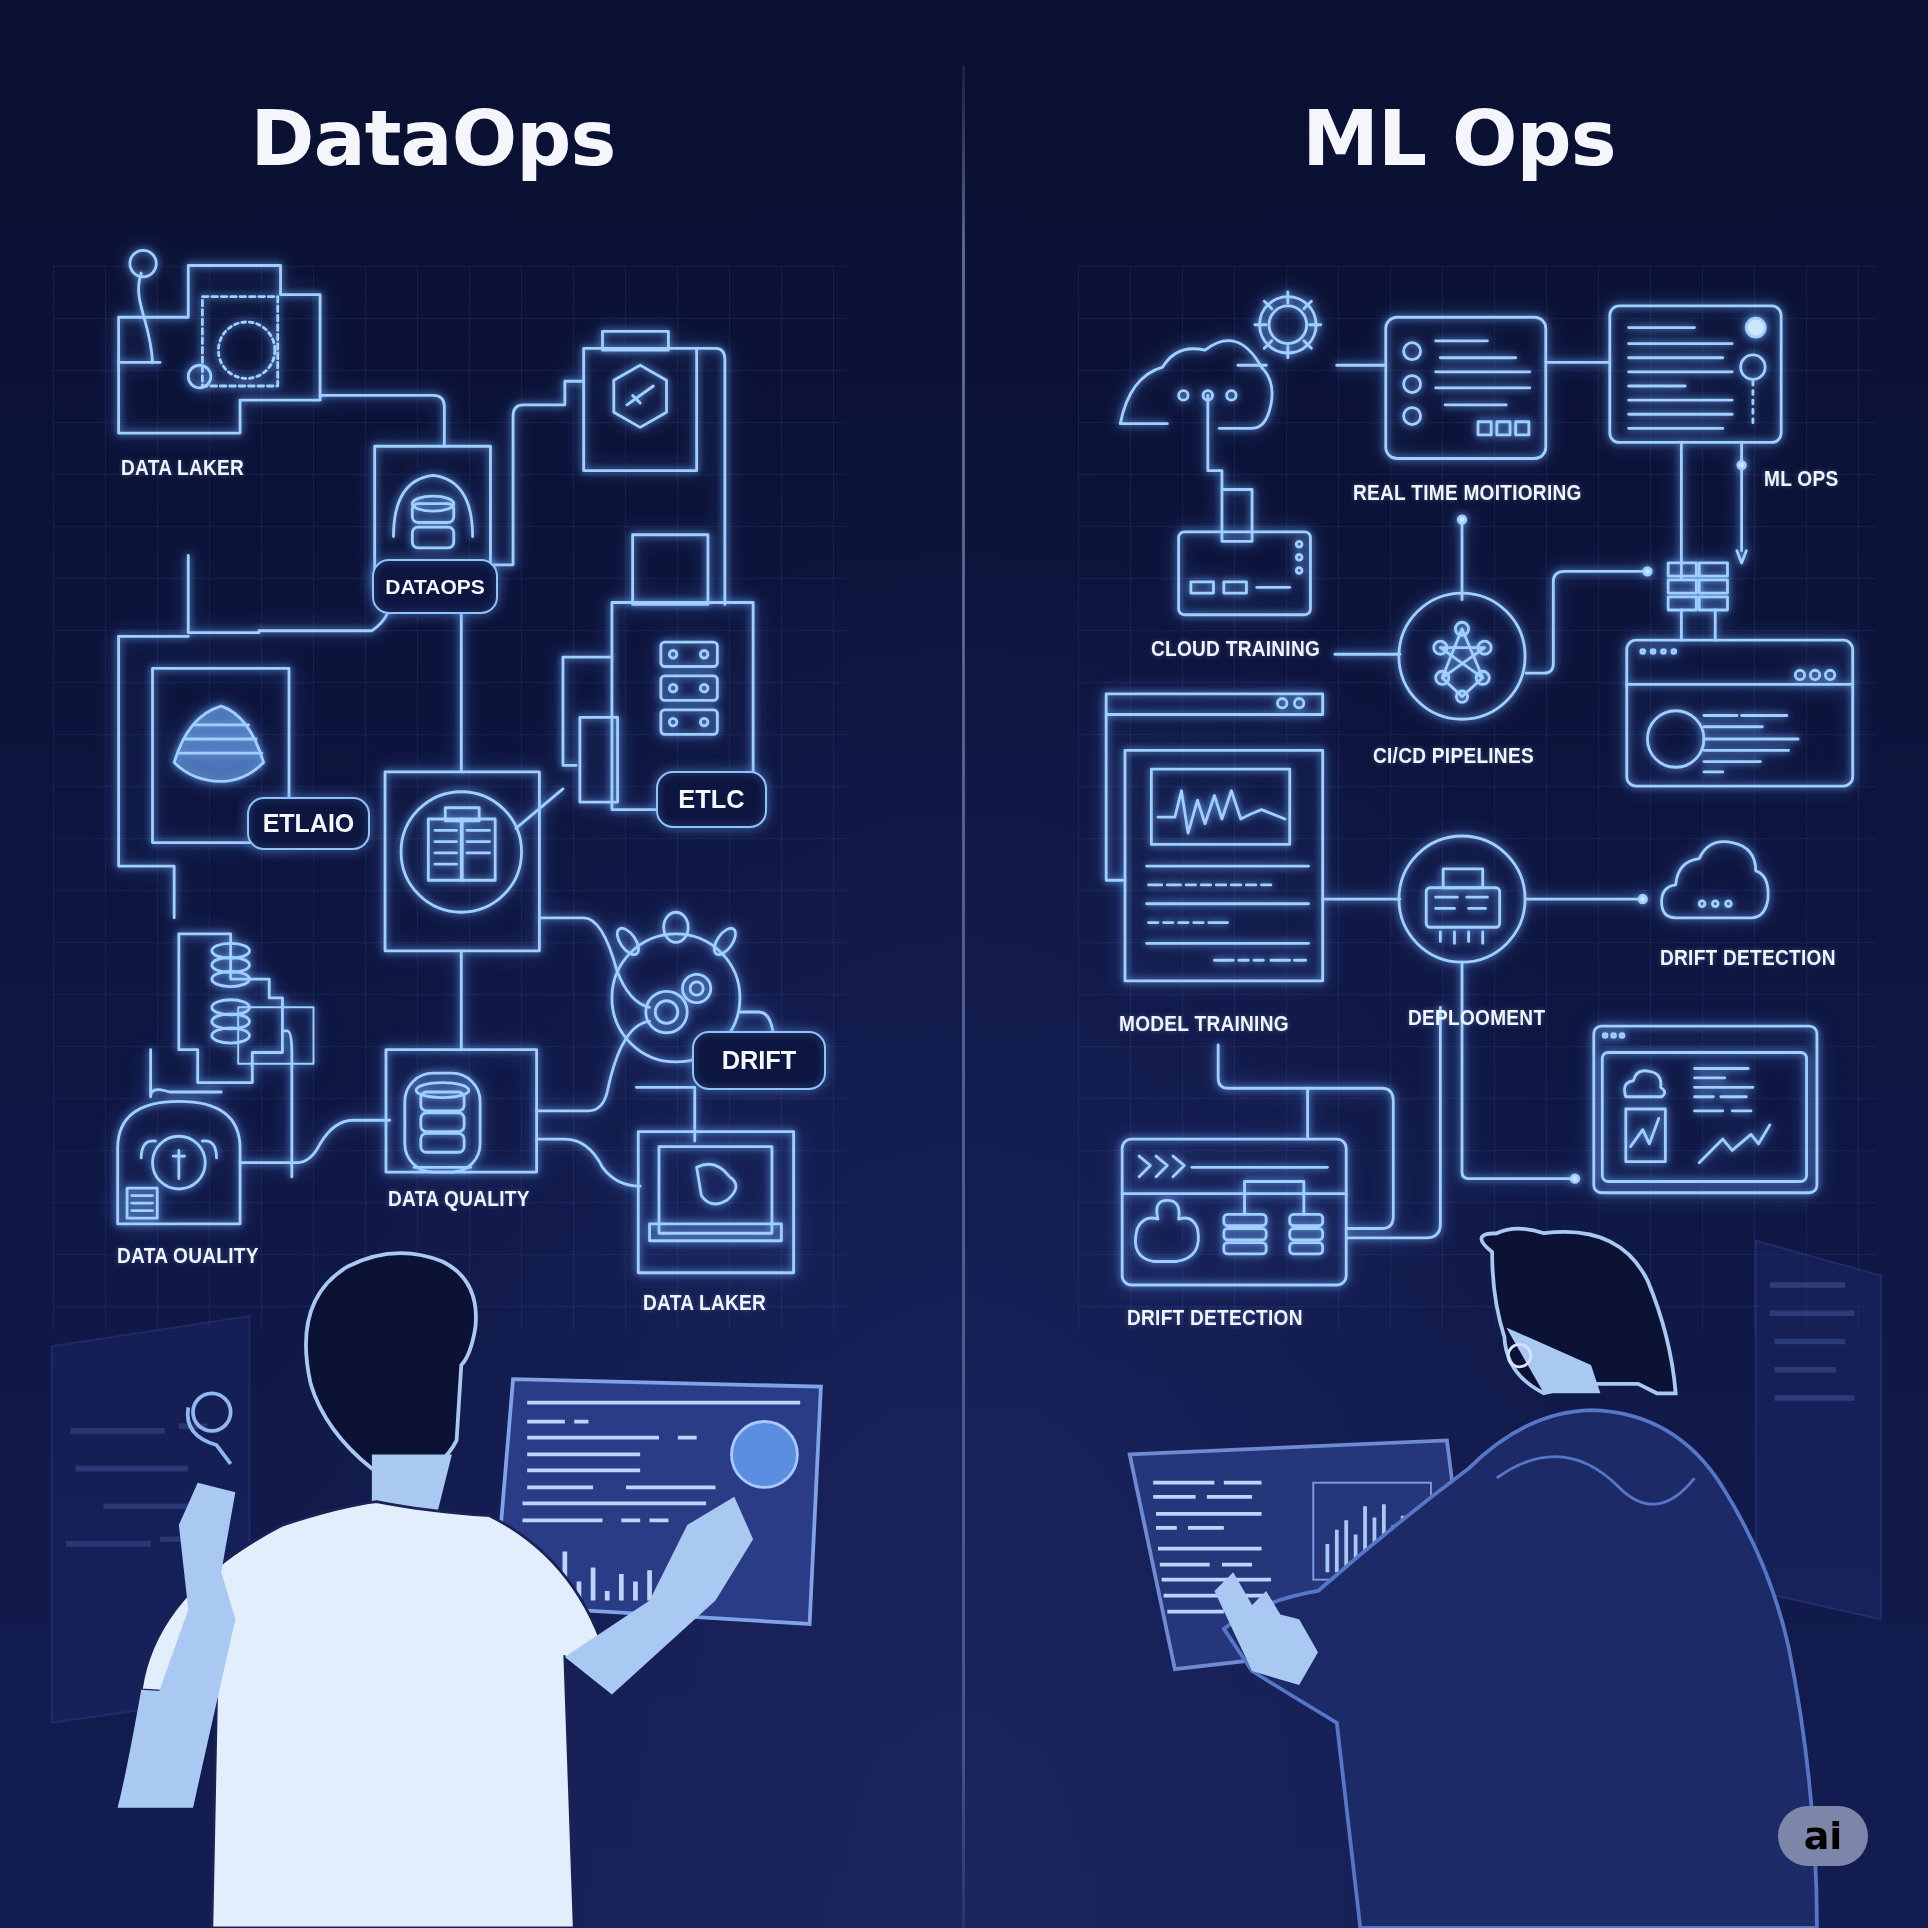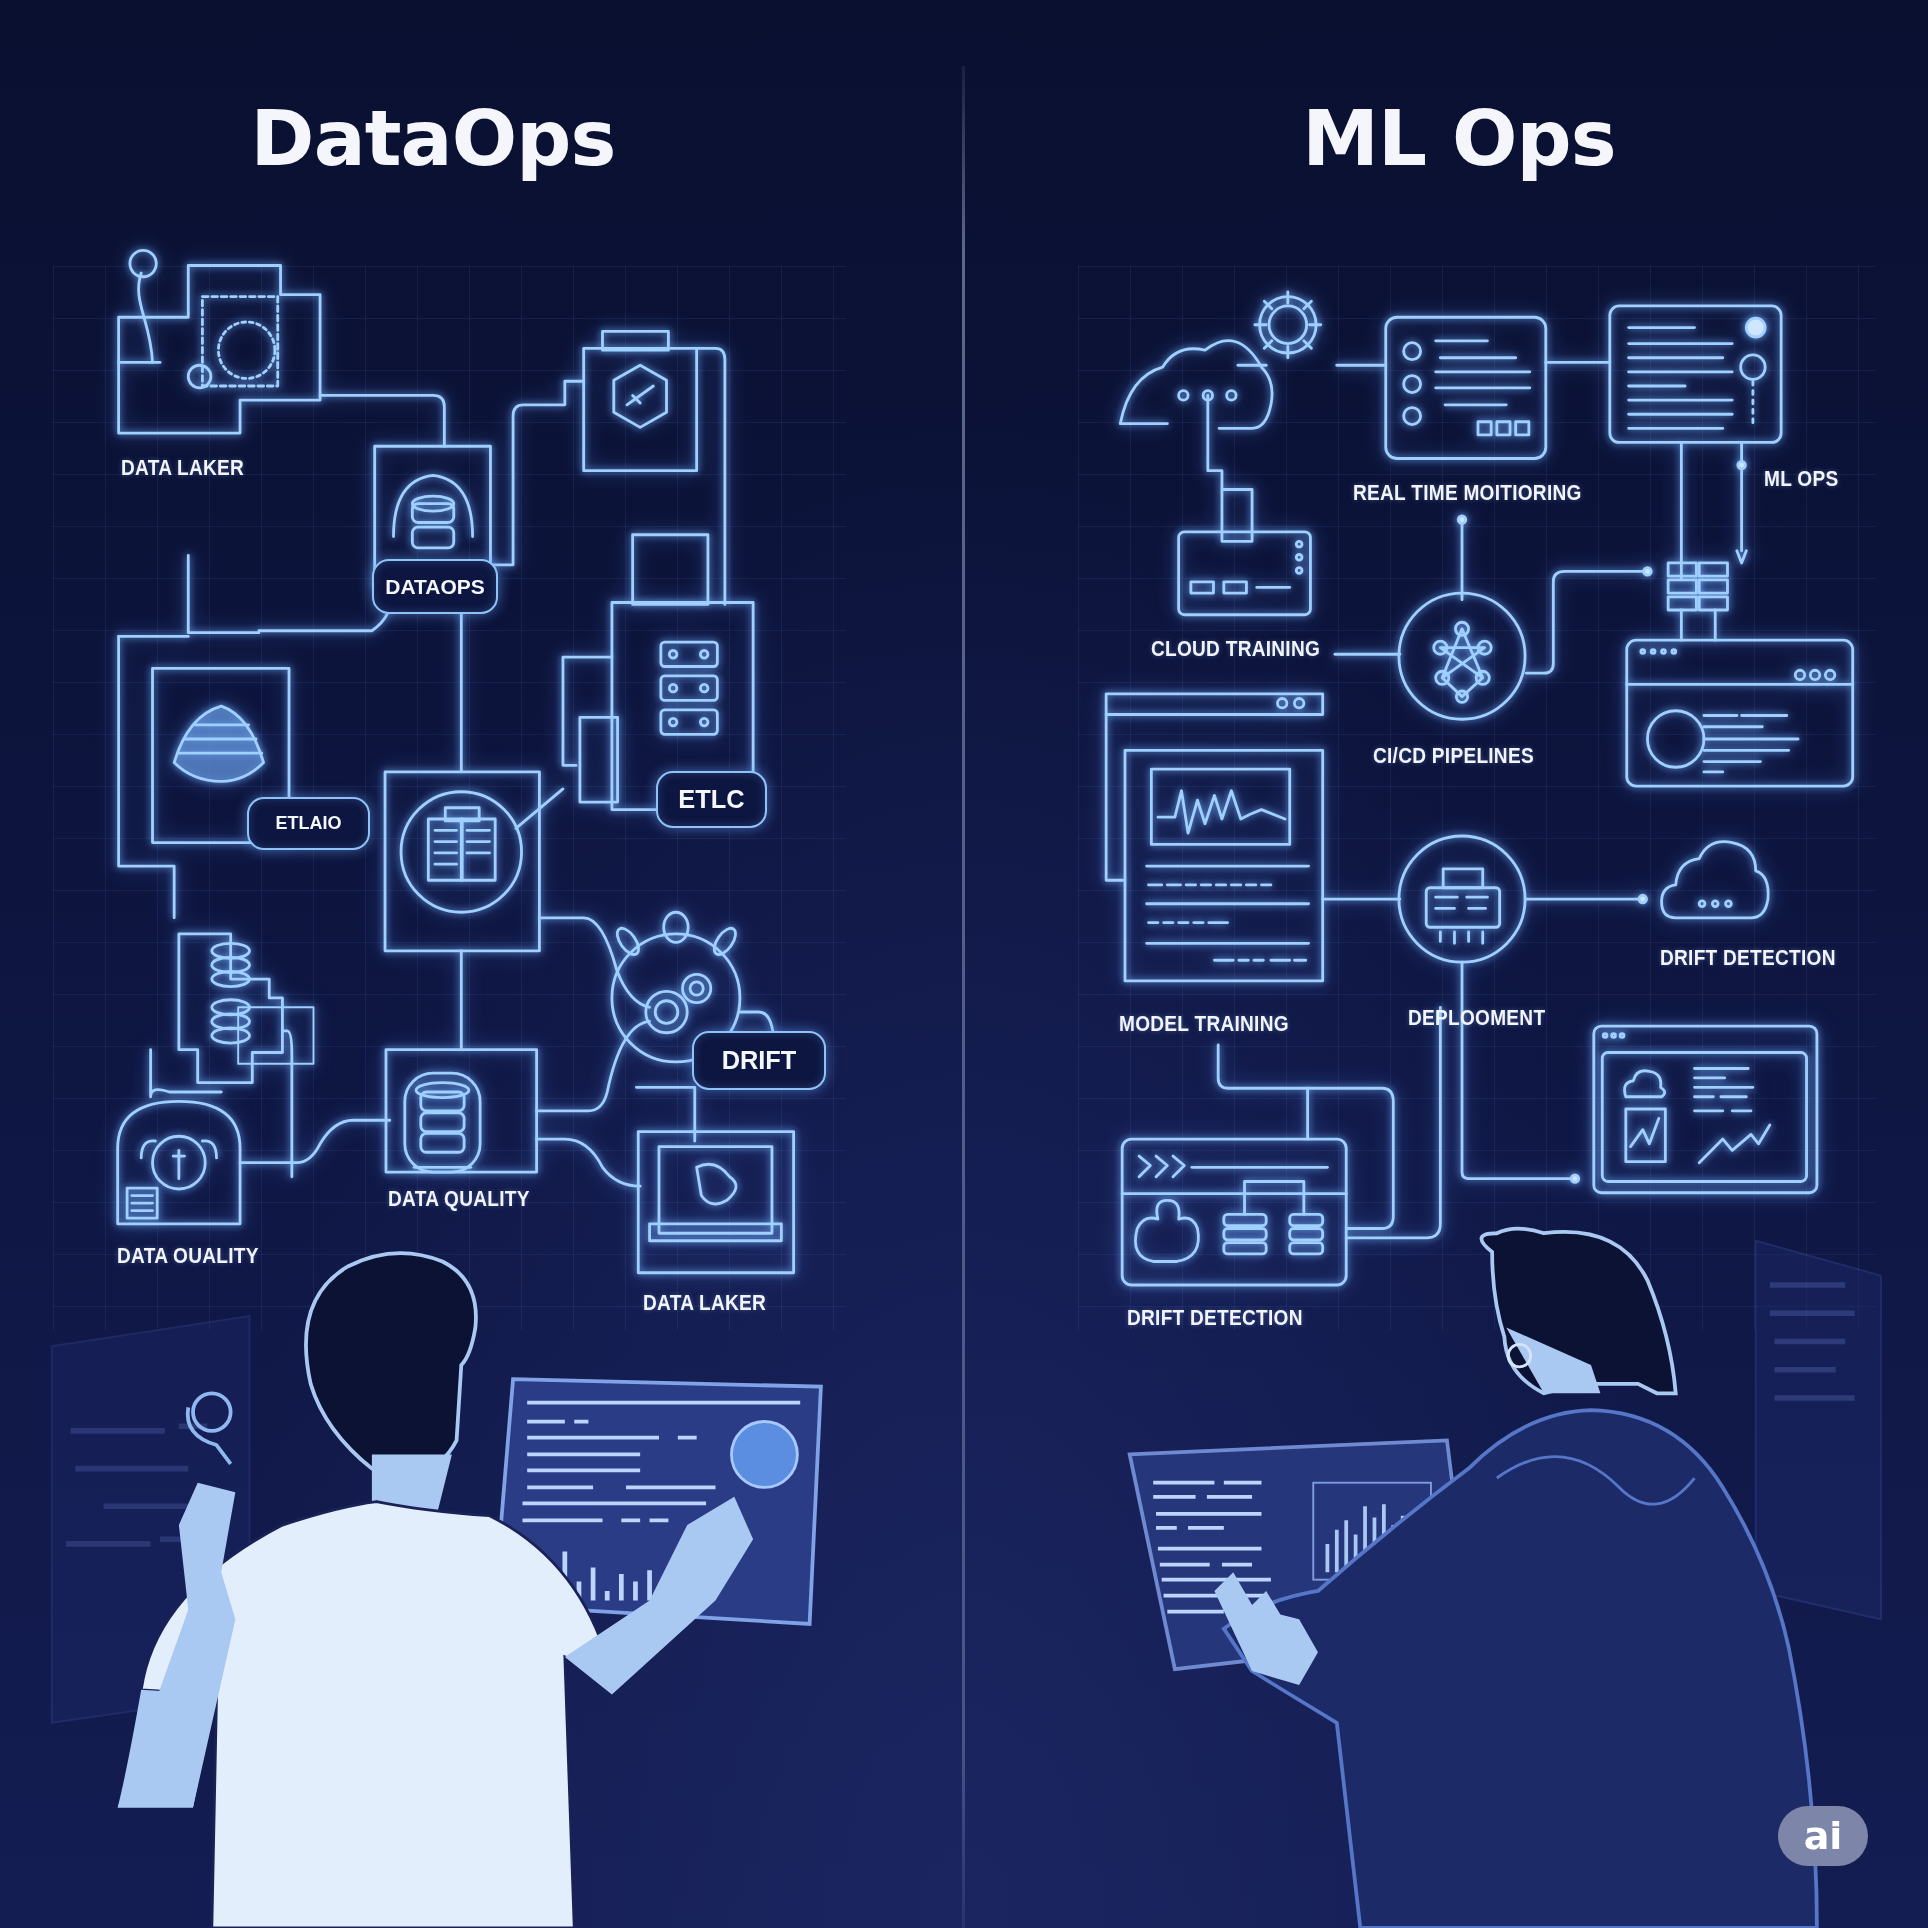--- a/index.html
+++ b/index.html
@@ -10,21 +10,21 @@
   .grid{position:absolute;background-image:
       linear-gradient(rgba(90,120,190,0.13) 0.9px,transparent 0.9px),
       linear-gradient(90deg,rgba(90,120,190,0.13) 0.9px,transparent 0.9px);
       background-size:52px 52px;}
   .divider{position:absolute;left:962px;top:66px;width:2.8px;height:1863px;background:linear-gradient(180deg,rgba(160,175,215,0.1),rgba(160,175,215,0.55) 10%,rgba(160,175,215,0.35) 90%,rgba(160,175,215,0.1));}
   .title{position:absolute;top:94px;color:#f4f6fb;font-family:"DejaVu Sans",sans-serif;font-weight:bold;font-size:77px;letter-spacing:-0.9px;text-align:center;}
   .lbl{position:absolute;color:#f2f5fb;font-family:"Liberation Sans",sans-serif;font-weight:bold;font-size:21.7px;letter-spacing:0.3px;white-space:nowrap;transform:scaleX(0.88);transform-origin:left center;text-shadow:0 0 5.6px rgba(150,190,255,0.35);}
   .pill{position:absolute;border:2.8px solid #8fc3f5;border-radius:17px;background:#0d1640;color:#f4f7fc;font-family:"Liberation Sans",sans-serif;font-weight:bold;font-size:25.4px;display:flex;align-items:center;justify-content:center;box-shadow:0 0 13px rgba(110,170,255,0.55),inset 0 0 9.4px rgba(110,170,255,0.25);}
   svg.wires{position:absolute;left:0;top:0;}
   .glow{filter:drop-shadow(0 0 3.8px rgba(120,180,255,0.9)) drop-shadow(0 0 9.4px rgba(90,150,255,0.45));}
-  .badge{position:absolute;left:1778px;top:1806px;width:90px;height:60px;border-radius:30px;background:#7d86a8;color:#ffffff;font-family:"DejaVu Sans",sans-serif;font-weight:bold;font-size:38px;display:flex;align-items:center;justify-content:center;}
+  .badge{position:absolute;left:1778px;top:1806px;width:90px;height:60px;border-radius:30px;background:#7d86a8;color:#000000;font-family:"DejaVu Sans",sans-serif;font-weight:bold;font-size:38px;display:flex;align-items:center;justify-content:center;}
 </style>
 </head>
 <body>
 
 <div class="bg"></div>
 <div class="grid" style="left:53px;top:266px;width:793px;height:1064px;"></div>
 <div class="grid" style="left:1078px;top:266px;width:798px;height:1064px;"></div>
 <div class="divider"></div>
 
 <div class="title" style="left:226px;width:414px;">DataOps</div>
@@ -150,21 +150,21 @@
 
   <g>
     <rect x="678" y="1202" width="165" height="150"></rect>
     <rect x="700" y="1218" width="120" height="92"></rect>
     <rect x="690" y="1300" width="140" height="18"></rect>
     <path d="M740 1240 Q760 1230 775 1250 Q790 1260 772 1275 Q755 1285 745 1270 Z"></path>
   </g>
 </svg>
 
 <div class="pill" style="left:372px;top:559px;width:122px;height:51px;font-size:21px;">DATAOPS</div>
-<div class="pill" style="left:247px;top:797px;width:119px;height:49px;font-size:18px;">ETLAIO</div>
+<div class="pill" style="left:247px;top:797px;width:119px;height:49px;font-size:25px;">ETLAIO</div>
 <div class="pill" style="left:612px;top:771px;width:107px;height:53px;margin-left:44px;">ETLC</div>
 <div class="pill" style="left:692px;top:1031px;width:130px;height:55px;">DRIFT</div>
 <div class="lbl" style="left:121px;top:455px;">DATA LAKER</div>
 <div class="lbl" style="left:388px;top:1186px;">DATA QUALITY</div>
 <div class="lbl" style="left:117px;top:1243px;">DATA OUALITY</div>
 <div class="lbl" style="left:643px;top:1290px;">DATA LAKER</div>
 
 <svg class="wires glow" width="1928" height="1928" fill="none" stroke="#9fd0ff" stroke-width="3" stroke-linejoin="round" stroke-linecap="round" viewBox="0 0 2048 2048">
   <g>
     <path d="M1240 450 H1195 Q1195 450 1190 450 Q1200 400 1235 390 Q1250 365 1280 372 Q1315 345 1340 390 Q1355 405 1350 430 Q1345 455 1330 455 H1295"></path>

